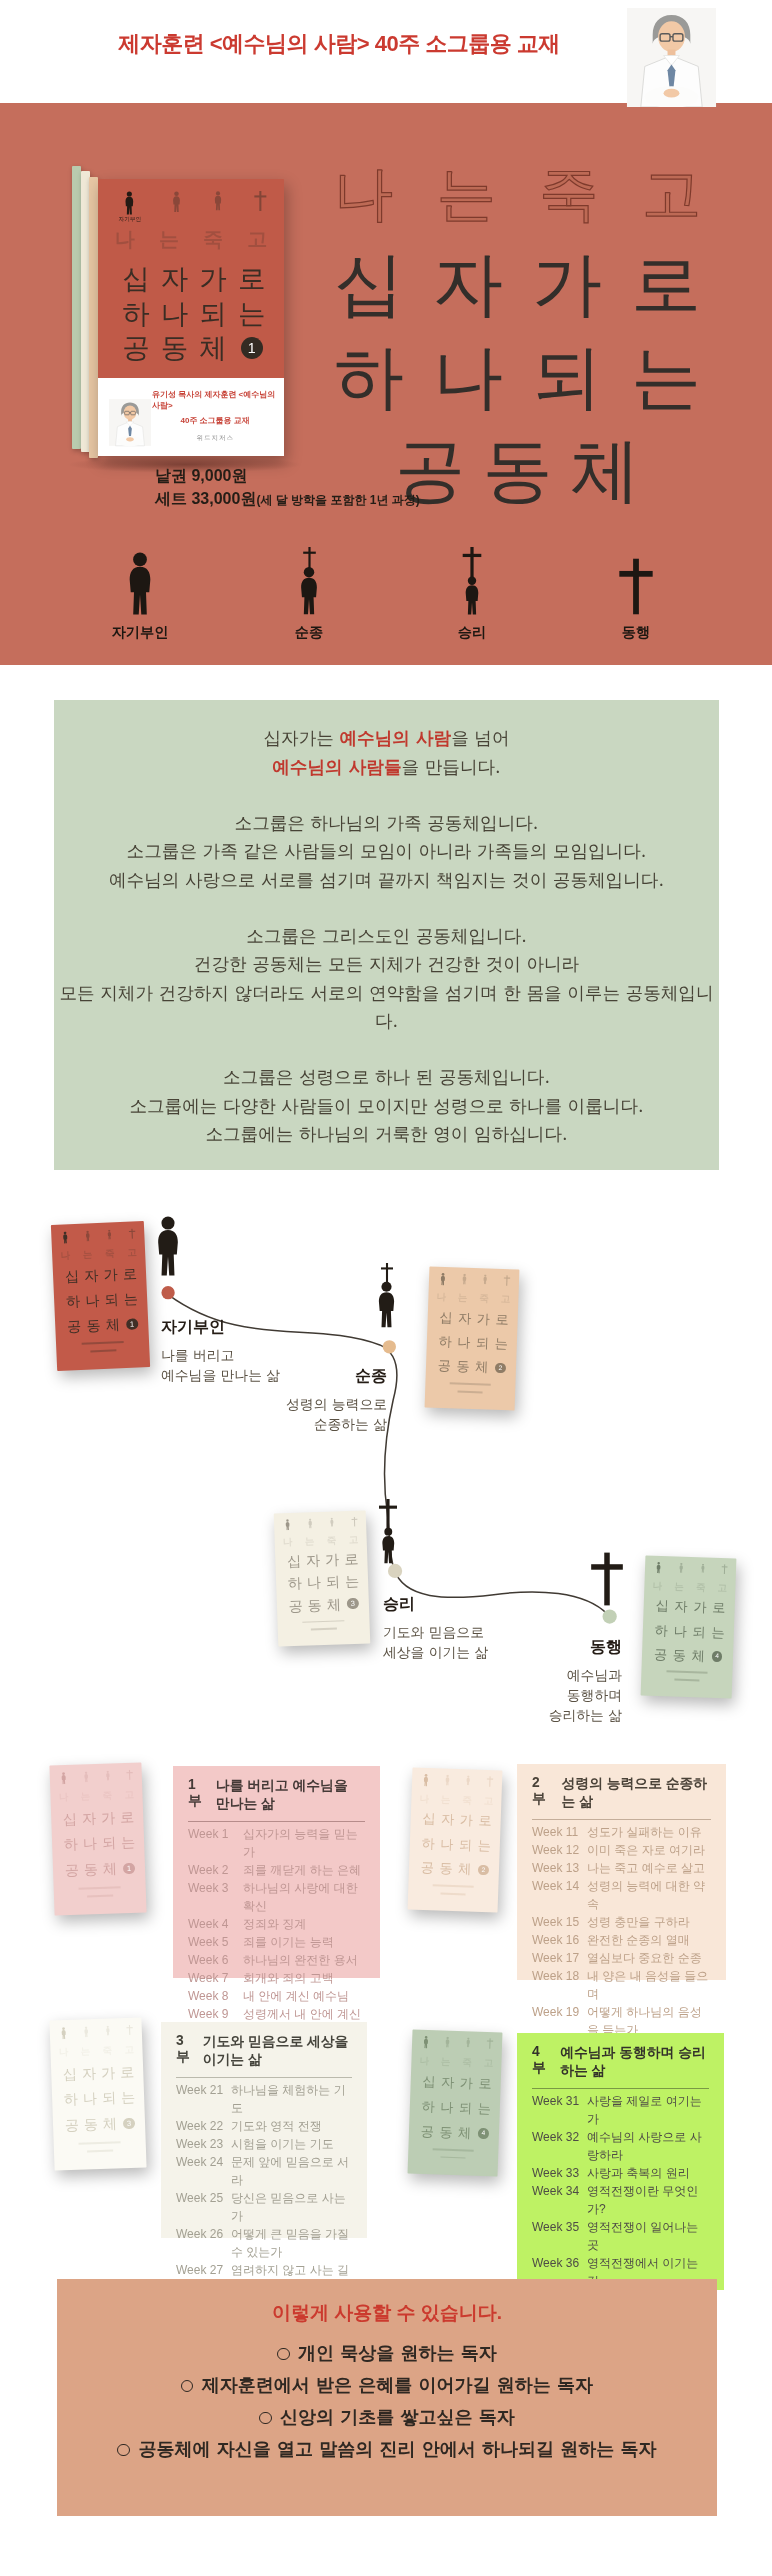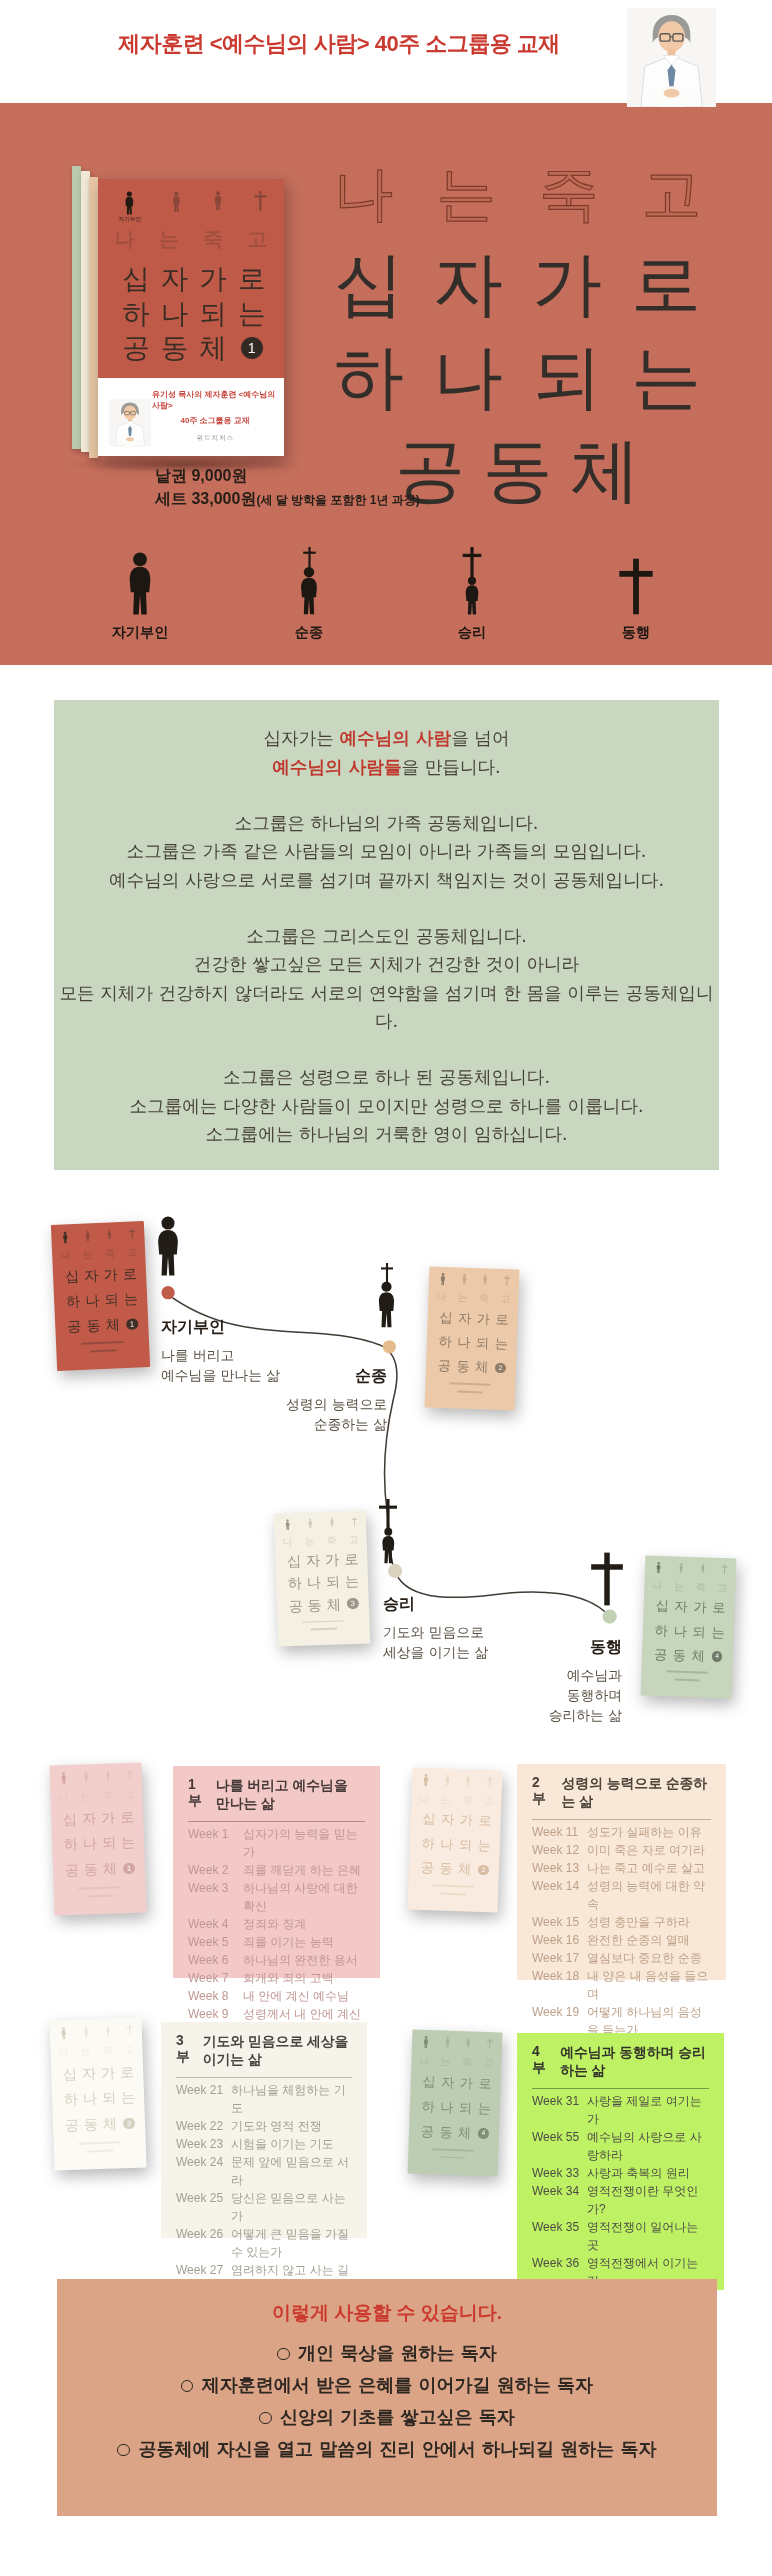--- a/index.html
+++ b/index.html
@@ -275,21 +275,21 @@
           </div>
         </div>
     <div class="stage-label">동행</div>
   </div>
     </div>
 </div>
 
 <div class="intro" id="intro-box">
     <p><span class="iline"><span>십자가는 </span><span class="em">예수님의 사람</span><span>을 넘어</span></span><br><span class="iline"><span class="em">예수님의 사람들</span><span>을 만듭니다.</span></span><br></p>
     <p><span class="iline"><span>소그룹은 하나님의 가족 공동체입니다.</span></span><br><span class="iline"><span>소그룹은 가족 같은 사람들의 모임이 아니라 가족들의 모임입니다.</span></span><br><span class="iline"><span>예수님의 사랑으로 서로를 섬기며 끝까지 책임지는 것이 공동체입니다.</span></span><br></p>
-    <p><span class="iline"><span>소그룹은 그리스도인 공동체입니다.</span></span><br><span class="iline"><span>건강한 쌓고싶은 모든 지체가 건강한 것이 아니라</span></span><br><span class="iline"><span>모든 지체가 건강하지 않더라도 서로의 연약함을 섬기며 한 몸을 이루는 공동체입니다.</span></span><br></p>
+    <p><span class="iline"><span>소그룹은 그리스도인 공동체입니다.</span></span><br><span class="iline"><span>건강한 공동체는 모든 지체가 건강한 것이 아니라</span></span><br><span class="iline"><span>모든 지체가 건강하지 않더라도 서로의 연약함을 섬기며 한 몸을 이루는 공동체입니다.</span></span><br></p>
     <p><span class="iline"><span>소그룹은 성령으로 하나 된 공동체입니다.</span></span><br><span class="iline"><span>소그룹에는 다양한 사람들이 모이지만 성령으로 하나를 이룹니다.</span></span><br><span class="iline"><span>소그룹에는 하나님의 거룩한 영이 임하십니다.</span></span><br></p>
   </div>
 
 <div class="journey">
   <svg class="jcurve" width="773" height="592" viewBox="0 0 814 623">
     <path d="M 177 131 C 255 188, 330 158, 400 184 C 418 192, 422 212, 414 242
              C 405 282, 402 322, 408 362 C 411 392, 410 406, 415 420
              C 425 452, 470 453, 520 447 C 565 441, 616 443, 640 468" fill="none" stroke="#403a33" stroke-width="1.6"></path>
     <circle cx="177" cy="129" r="7" fill="#bf5c4a"></circle>
     <circle cx="410" cy="186" r="7" fill="#e5bb8e"></circle>
@@ -924,21 +924,21 @@
     <h4 style="color:#33322a;border-color:rgba(40,45,30,.45)">
       <span>4부</span>
       <span>예수님과 동행하며 승리하는 삶</span>
     </h4>
     <div class="wlist">
         <div class="wrow">
        <span class="wk">Week 31</span>
        <span class="wt">사랑을 제일로 여기는가</span>
      </div>
         <div class="wrow">
-       <span class="wk">Week 55</span>
+       <span class="wk">Week 32</span>
        <span class="wt">예수님의 사랑으로 사랑하라</span>
      </div>
         <div class="wrow">
        <span class="wk">Week 33</span>
        <span class="wt">사랑과 축복의 원리</span>
      </div>
         <div class="wrow">
        <span class="wk">Week 34</span>
        <span class="wt">영적전쟁이란 무엇인가?</span>
      </div>

